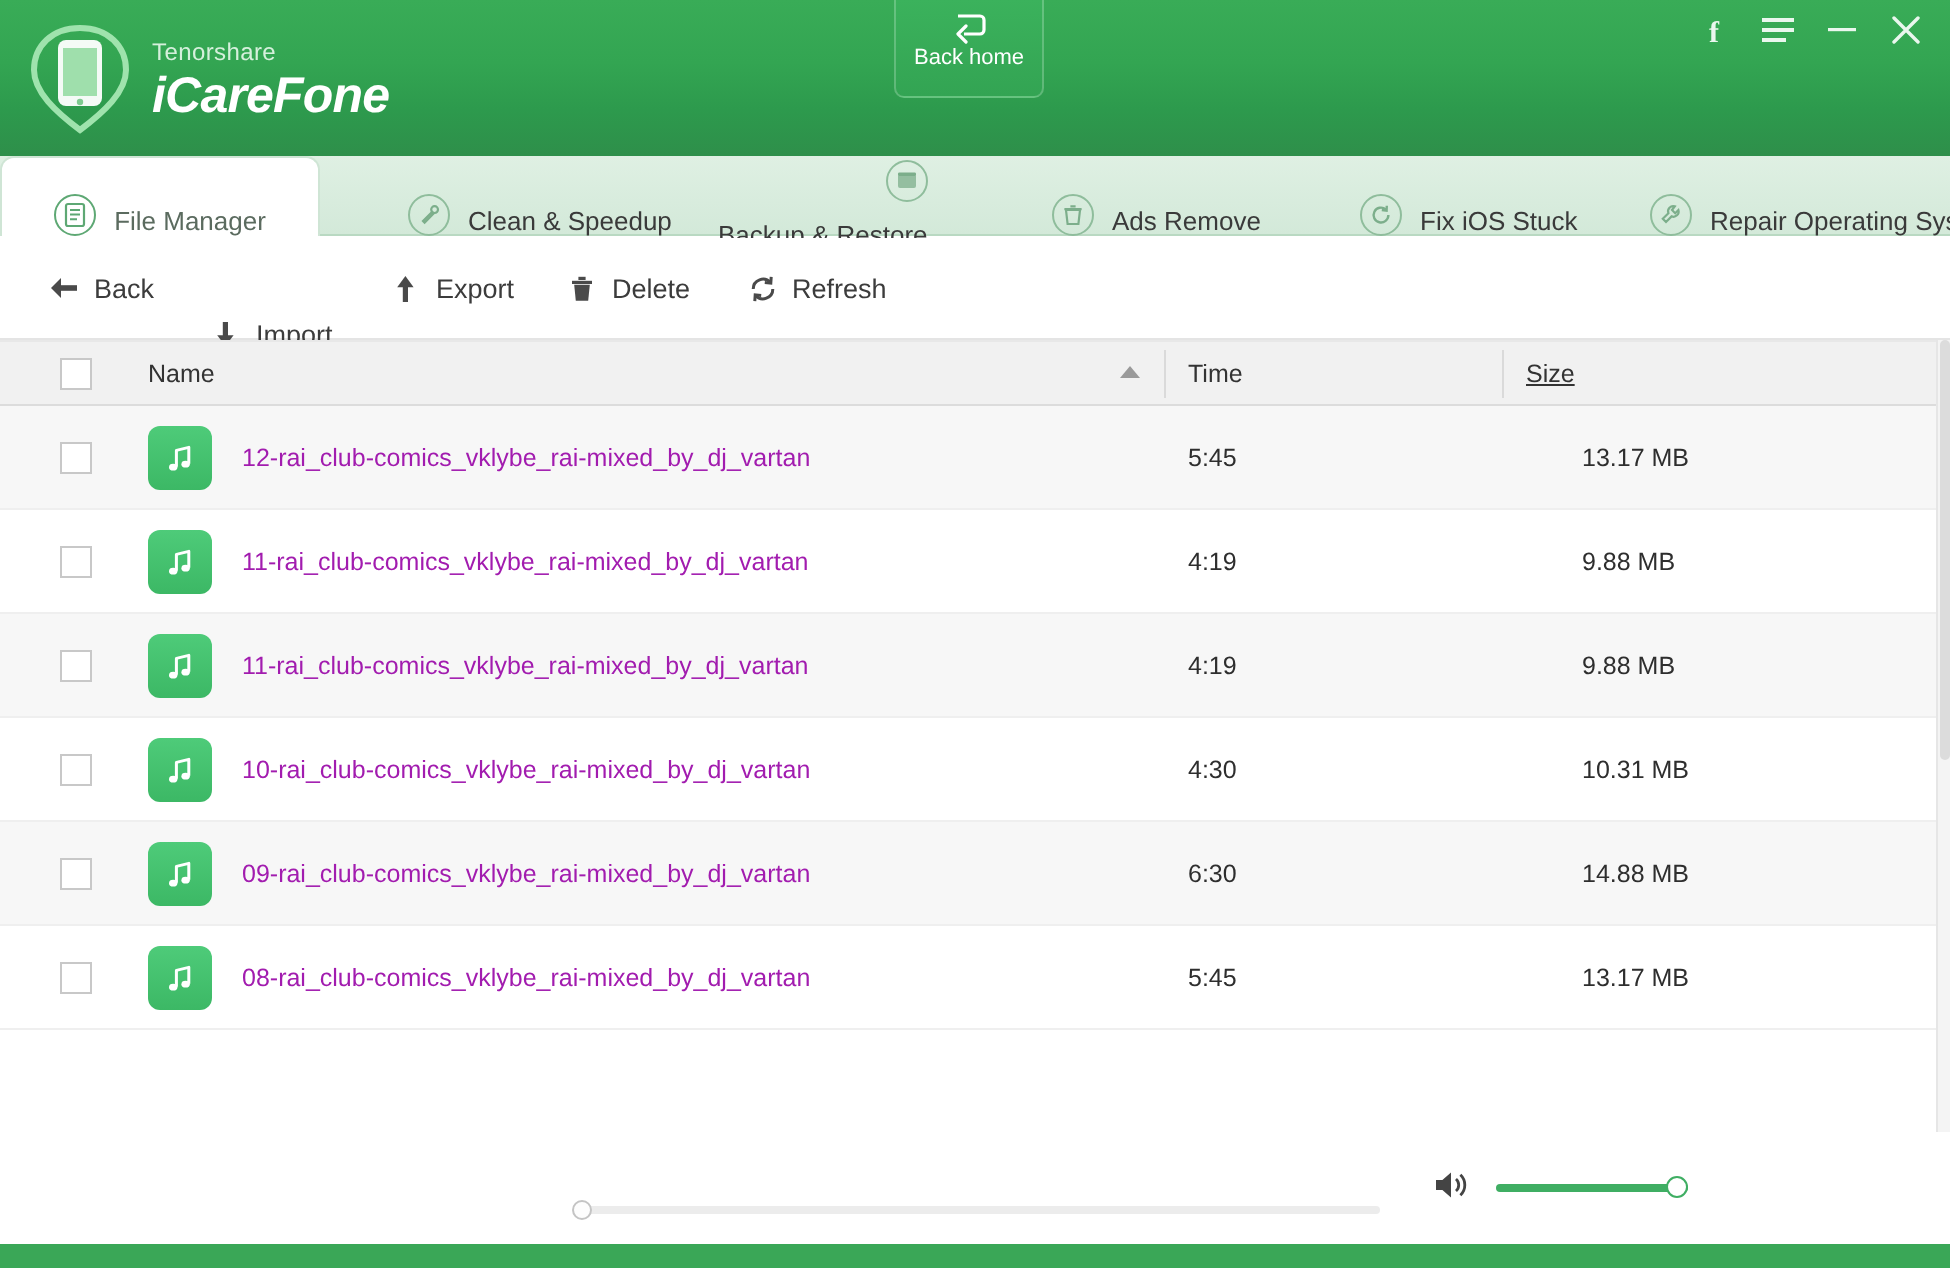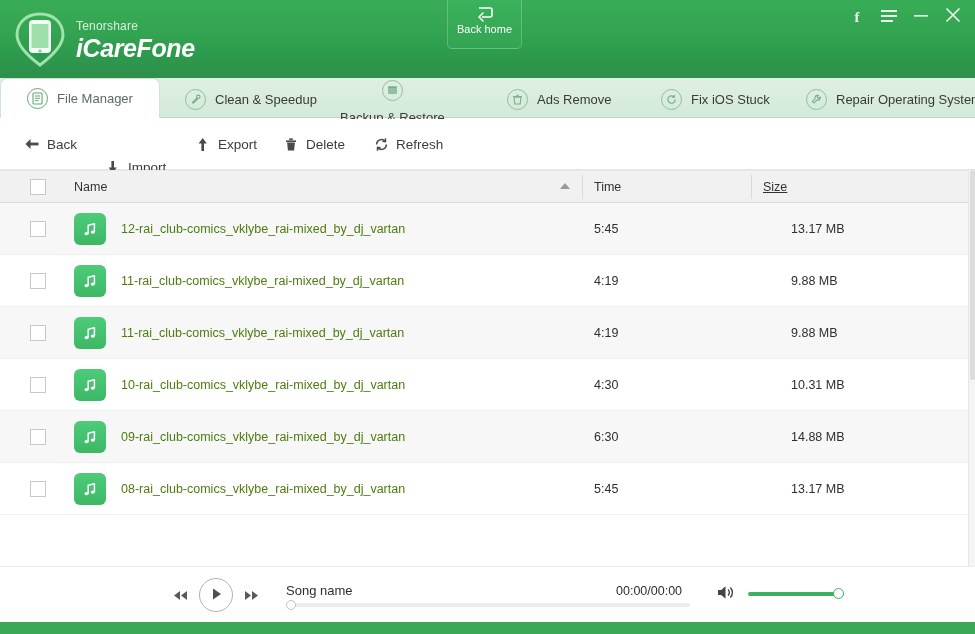--- a/index.html
+++ b/index.html
@@ -73,22 +73,22 @@
 
   
   .tabbar {
     position: absolute; left: 0; top: 78px;
     width: 975px; height: 40px;
     background: linear-gradient(180deg, #dff0e3 0%, #d3e9d9 100%);
     border-bottom: 1px solid #b9d9c2;
   }
   .tab {
     position: absolute; top: 2px; height: 38px;
-    display: flex; align-items: center; gap: 9px;
-    padding: 0 3px;
+    display: flex; align-items: flex-end; gap: 9px;
+    padding: 0 22px;
     font-size: 13px; color: #3a3a3a;
     cursor: pointer;
     white-space: nowrap;
   }
   .tab.active {
     background: #ffffff;
     border: 1px solid #cfe5d5;
     border-bottom: none;
     border-radius: 7px 7px 0 0;
     height: 40px;
@@ -170,21 +170,21 @@
     position: absolute; left: 74px; top: 10px;
     width: 32px; height: 32px;
     border-radius: 6px;
     background: linear-gradient(180deg, #4ecb79 0%, #3cb865 100%);
     display: flex; align-items: center; justify-content: center;
     color: #ffffff; font-size: 17px;
   }
   .cell-name {
     position: absolute; left: 121px; top: 0; height: 52px;
     display: flex; align-items: center;
-    font-size: 12.5px; color: #4d7c0f;
+    font-size: 12.5px; color: #a21caf;
   }
   .cell-time {
     position: absolute; left: 594px; top: 0; height: 52px;
     display: flex; align-items: center;
     font-size: 12.5px; color: #2e2e2e;
   }
   .cell-size {
     position: absolute; left: 763px; top: 0; height: 52px;
     display: flex; align-items: center;
     font-size: 12.5px; color: #2e2e2e; margin-left: 28px;
@@ -535,43 +535,20 @@
         <div class="cell-name">08-rai_club-comics_vklybe_rai-mixed_by_dj_vartan</div>
         <div class="cell-time">5:45</div>
         <div class="cell-size">13.17 MB</div>
       </div>
     </div>
 
   <div class="vscroll">
     <div class="thumb"></div>
   </div>
 
-  <div class="player">
-    <div class="pbtn prev">
-      <svg width="18" height="13" viewBox="0 0 18 13">
-        <path d="M8 2 L2 6.5 L8 11 Z" fill="#5a5a5a"></path>
-        <path d="M15 2 L9 6.5 L15 11 Z" fill="#5a5a5a"></path>
-      </svg>
-    </div>
-    <div class="pbtn play">
-      <span>
-        <svg width="13" height="14" viewBox="0 0 13 14">
-            <path d="M3 1.5 L11 7 L3 12.5 Z" fill="#4f4f4f"></path>
-          </svg>
-      </span>
-    </div>
-    <div class="pbtn next">
-      <svg width="18" height="13" viewBox="0 0 18 13">
-        <path d="M3 2 L9 6.5 L3 11 Z" fill="#5a5a5a"></path>
-        <path d="M10 2 L16 6.5 L10 11 Z" fill="#5a5a5a"></path>
-      </svg>
-    </div>
-    <div class="songname">Song name</div>
-    <div class="timecode">00:00/00:00</div>
-  </div>
 
   <div class="progress">
     <div class="knob"></div>
   </div>
 
   <div class="vol-ico">
     <svg width="20" height="17" viewBox="0 0 20 17">
       <path d="M2 6 h3.2 L9.5 2.2 v12.6 L5.2 11 H2 Z" fill="#444444"></path>
       <path d="M12 5.5 a4 4 0 0 1 0 6" fill="none" stroke="#444444" stroke-width="1.4"></path>
       <path d="M14.2 3.4 a7 7 0 0 1 0 10.2" fill="none" stroke="#444444" stroke-width="1.4"></path>

